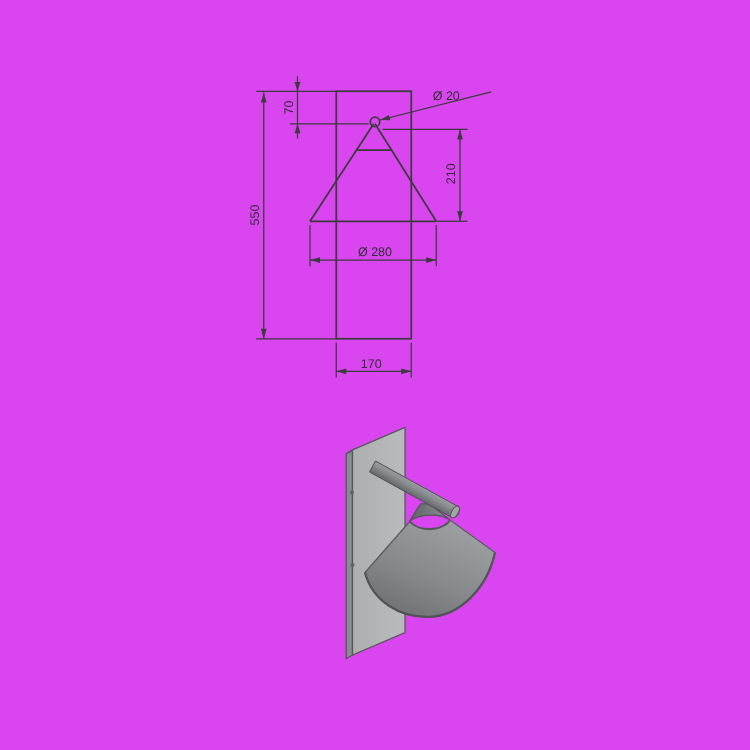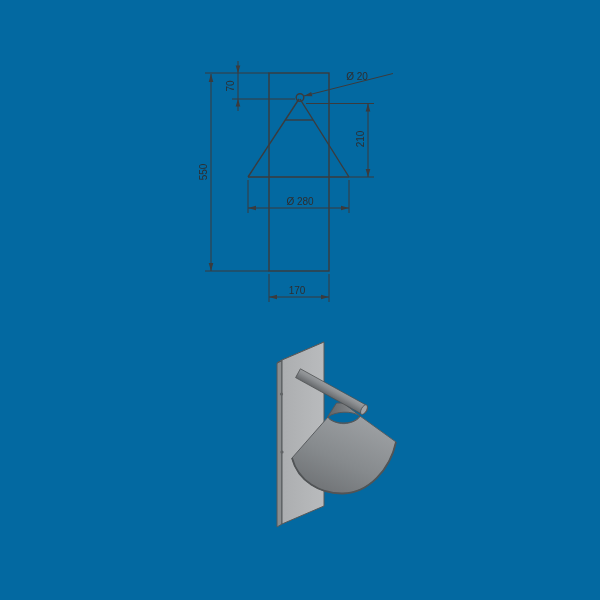--- a/index.html
+++ b/index.html
@@ -4,21 +4,21 @@
 <style>
   html, body {
     margin: 0;
     padding: 0;
     background: #ffffff;
   }
   #stage {
     position: relative;
     width: 600px;
     height: 600px;
-    background: #0369a1;
+    background: #d946ef;
     overflow: hidden;
     font-family: "Liberation Sans", sans-serif;
   }
   svg text {
     font-family: "Liberation Sans", sans-serif;
     font-size: 10px;
     fill: #2e2e30;
   }
   .objline { stroke: #3b3b3d; stroke-width: 1.4; fill: none; }
   .dimline { stroke: #3b3b3d; stroke-width: 1;   fill: none; }

